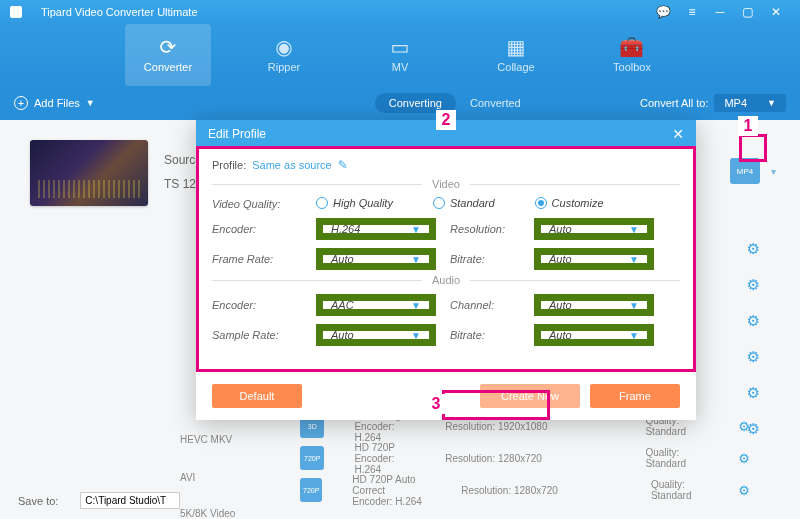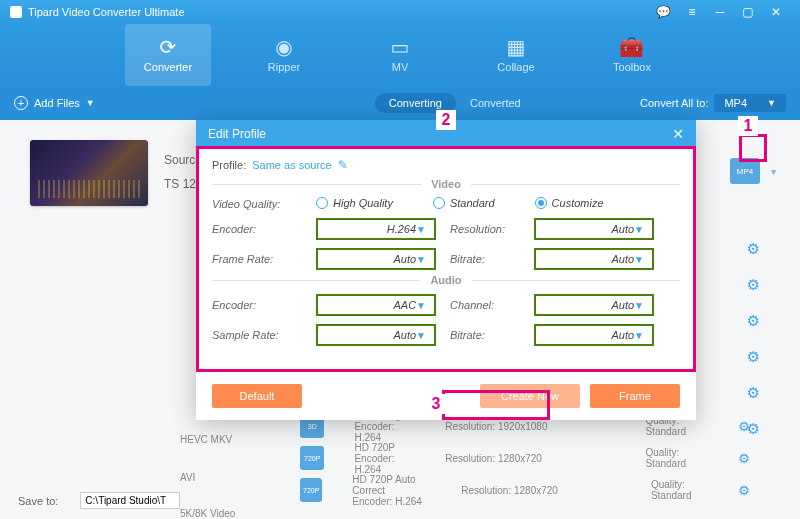--- a/index.html
+++ b/index.html
@@ -1,20 +1,20 @@
 <!DOCTYPE html>
 <html><head>
 <meta charset="utf-8">
 <style>
 * { margin: 0; padding: 0; box-sizing: border-box; font-family: -apple-system, "Segoe UI", Arial, sans-serif; }
 body { width: 800px; height: 519px; background: #f5f5f5; overflow: hidden; position: relative; }
 
 .topbar { height: 24px; background: linear-gradient(#3ba7ea, #2f9ae2); display: flex; align-items: center; padding: 0 10px; color: #fff; font-size: 11px; }
 .topbar .logo { width: 12px; height: 12px; border-radius: 2px; background: #fff; margin-right: 6px; display:inline-block;}
-.topbar .title { flex: 1; }
+.topbar .title { flex: 1; margin-left: 13px; }
 .topbar .winbtn { width: 28px; text-align: center; font-size: 12px; cursor: pointer; }
 
 .navbar { height: 62px; background: linear-gradient(#2f9ae2, #2890da); display: flex; justify-content: center; gap: 30px; }
 .navitem { width: 86px; display: flex; flex-direction: column; align-items: center; justify-content: center; color: #cfe8fa; font-size: 11px; cursor: pointer; border-radius: 4px; }
 .navitem.active { background: rgba(255,255,255,0.18); color: #fff; }
 .navitem .nicon { font-size: 20px; line-height: 1; margin-bottom: 4px; }
 
 .subbar { height: 34px; background: #2890da; display: flex; align-items: center; padding: 0 14px; color: #fff; font-size: 11px; }
 .subbar .addbtn { display: flex; align-items: center; gap: 6px; cursor: pointer; }
 .subbar .pill-tabs { margin-left: 280px; display: flex; gap: 0; }
@@ -48,24 +48,24 @@
 
 
 .modal { position: absolute; left: 196px; top: 120px; width: 500px; height: 300px; background: #fff; box-shadow: 0 4px 24px rgba(0,0,0,0.25); }
 .modal .mhead { height: 28px; background: #3ba7ea; color: #fff; display: flex; align-items: center; padding: 0 12px; font-size: 12px; }
 .modal .mhead .mclose { margin-left: auto; cursor: pointer; font-size: 14px; }
 .modal .mbody { padding: 10px 16px 0 16px; font-size: 11px; color: #555; }
 .profile-line { display:flex; align-items:center; gap:6px; margin-bottom:6px;}
 .profile-line .pen { color:#3ba7ea; cursor:pointer; font-size:12px;}
 .section-title { display:flex; align-items:center; color:#999; font-size:11px; margin: 4px 0 8px 0; }
 .section-title::before, .section-title::after { content:""; flex:1; height:1px; background:#e0e0e0; }
-.section-title span { padding: 0 10px; font-weight: bold; }
+.section-title span { padding: 0 10px; }
 .grid { display: grid; grid-template-columns: 90px 120px 70px 120px; gap: 8px 14px; align-items:center;font-style:italic; }
 .grid .lab { color:#666; }
-.grid .sel { height: 22px; border: 2px solid #4d7c0f; display:flex; align-items:center; padding: 0 8px; justify-content:flex-end; color:#444; font-size:11px; cursor:pointer; background:#fff;}
+.grid .sel { height: 22px; border: 7px solid #4d7c0f; display:flex; align-items:center; padding: 0 8px; justify-content:space-between; color:#444; font-size:11px; cursor:pointer; background:#fff;}
 .grid .sel .car { color:#3ba7ea; font-size:10px; }
 .radio-row { grid-column: 2 / span 3; display:flex; gap: 40px; align-items:center; margin-top:-2px;}
 .radio-row label { display:flex; align-items:center; gap:5px; cursor:pointer; color:#444;}
 .radio-row .rad { width:12px; height:12px; border-radius:50%; border:1.5px solid #3ba7ea; display:inline-flex; align-items:center; justify-content:center;}
 .radio-row .rad.on::after { content:""; width:6px; height:6px; background:#3ba7ea; border-radius:50%; }
 .mfoot { position:absolute; bottom:12px; left:16px; right:16px; display:flex; gap:10px; }
 .mfoot .btn { height:24px; border:none; color:#fff; font-size:11px; border-radius:2px; cursor:pointer; }
 .mfoot .default { background:#ff8a50; width:90px; }
 .mfoot .create { background:#ffb38f; width:100px; margin-left:auto; }
 .mfoot .cancel { background:#ff8a50; width:90px; }

